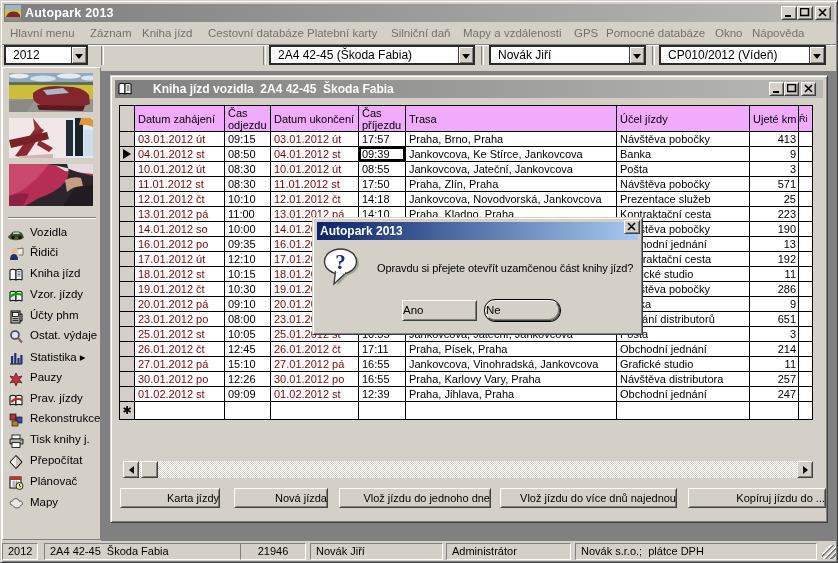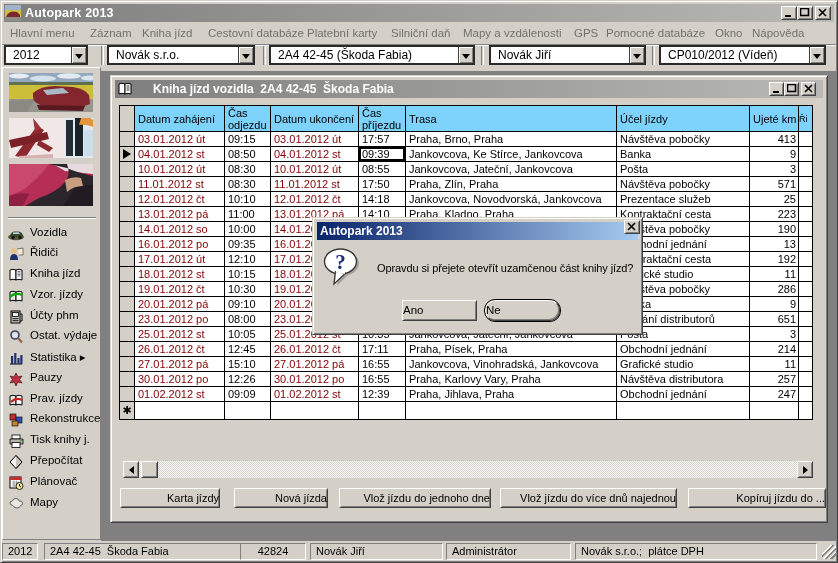--- a/index.html
+++ b/index.html
@@ -34,21 +34,21 @@
 
 #mdi { left:101px; top:71px; width:735px; height:470px; background:#808080; }
 
 #child { left:110px; top:75px; width:718px; height:448px; background:#d4d0c8; border:1px solid; border-color:#d4d0c8 #404040 #404040 #d4d0c8; box-shadow:inset 1px 1px 0 #fff, inset -1px -1px 0 #808080; }
 #ctitle { position:absolute; left:4px; top:4px; right:4px; height:18px; background:linear-gradient(to right,#7f7f7f,#b8b8b4); display:flex; align-items:center; }
 #ctitle .ttext { color:#fff; font-weight:bold; font-size:12px; margin-left:20px; }
 
 #grid { position:absolute; left:8px; top:29px; }
 #grid table { border-collapse:collapse; table-layout:fixed; width:694px; }
 #grid td, #grid th { border:1px solid #000; font-weight:normal; font-size:11px; padding:0 0 0 3px; text-align:left; white-space:nowrap; overflow:hidden; background:#fff; }
-#grid th { background:#7dd3fc; vertical-align:middle; line-height:12px; }
+#grid th { background:#f0abfc; vertical-align:middle; line-height:12px; }
 #grid td { height:15px; }
 #grid .sel { background:#d4d0c8; padding:0; }
 #grid .dt { color:#800000; }
 #grid .km { text-align:right; padding:0 2px 0 0; }
 #grid .foc { box-shadow:inset 0 0 0 2px #000; }
 .arr { width:0; height:0; border:5px solid transparent; border-left:8px solid #000; margin-left:3px; }
 .star { text-align:center !important; font-size:12px; padding:0 !important; }
 
 .scrollh { position:absolute; background:#d4d0c8; }
 .dither { background-image:conic-gradient(#fff 25%, #d4d0c8 0 50%, #fff 0 75%, #d4d0c8 0); background-size:2px 2px; }
@@ -114,24 +114,20 @@
     <span class="mi" style="left:713px">Okno</span>
     <span class="mi" style="left:750px">Nápověda</span>
   </div>
 <div class="win" id="menusep"></div>
 <div class="win" id="toolbar">
   <div class="combo" style="left:4px; width:84px;">
       <span class="cv">2012</span>
       <span class="cb"></span>
     </div>
   <div class="tsep" style="left:101px;"></div>
-  <div class="combo" style="left:107px; width:148px;">
-      <span class="cv">Novák s.r.o.</span>
-      <span class="cb"></span>
-    </div>
   <div class="tsep" style="left:263px;"></div>
   <div class="combo" style="left:269px; width:206px;">
       <span class="cv">2A4 42-45 (Škoda Fabia)</span>
       <span class="cb"></span>
     </div>
   <div class="tsep" style="left:481px;"></div>
   <div class="combo" style="left:489px; width:157px;">
       <span class="cv">Novák Jiří</span>
       <span class="cb"></span>
     </div>
@@ -590,18 +586,18 @@
       <path d="M13 23 L22 24.6" stroke="#fff" stroke-width="3"></path>
       <text x="17.5" y="21" text-anchor="middle" font-size="21" font-weight="bold" fill="#1c2c7c" font-family="Liberation Serif">?</text>
     </svg>
   <div id="dtext">Opravdu si přejete otevřít uzamčenou část knihy jízd?</div>
   <div class="dbtn" style="left:89px;">Ano</div>
   <div class="dbtn def" style="left:172px;border-radius:10px;">Ne</div>
 </div>
 <div class="win" id="status">
   <div class="spanel" style="left:0px; width:36px;">2012</div>
   <div class="spanel" style="left:42px; width:197px;">2A4 42-45&nbsp; Škoda Fabia</div>
-  <div class="spanel" style="left:238px; width:66px; text-align:center; padding-left:0;">42824</div>
+  <div class="spanel" style="left:238px; width:66px; text-align:center; padding-left:0;">21946</div>
   <div class="spanel" style="left:308px; width:133px;">Novák Jiří</div>
   <div class="spanel" style="left:444px; width:125px;">Administrátor</div>
   <div class="spanel" style="left:573px; width:242px;">Novák s.r.o.;&nbsp; plátce DPH</div>
   <div id="grip"></div>
 </div>
 
 </body></html>

